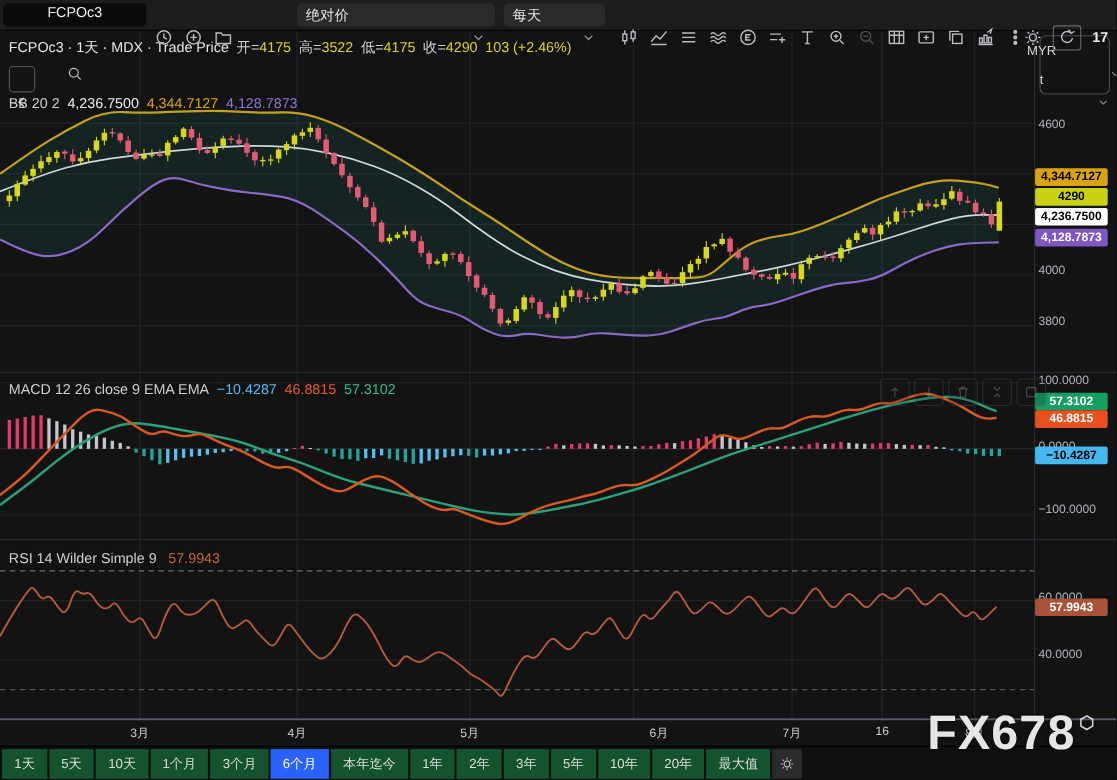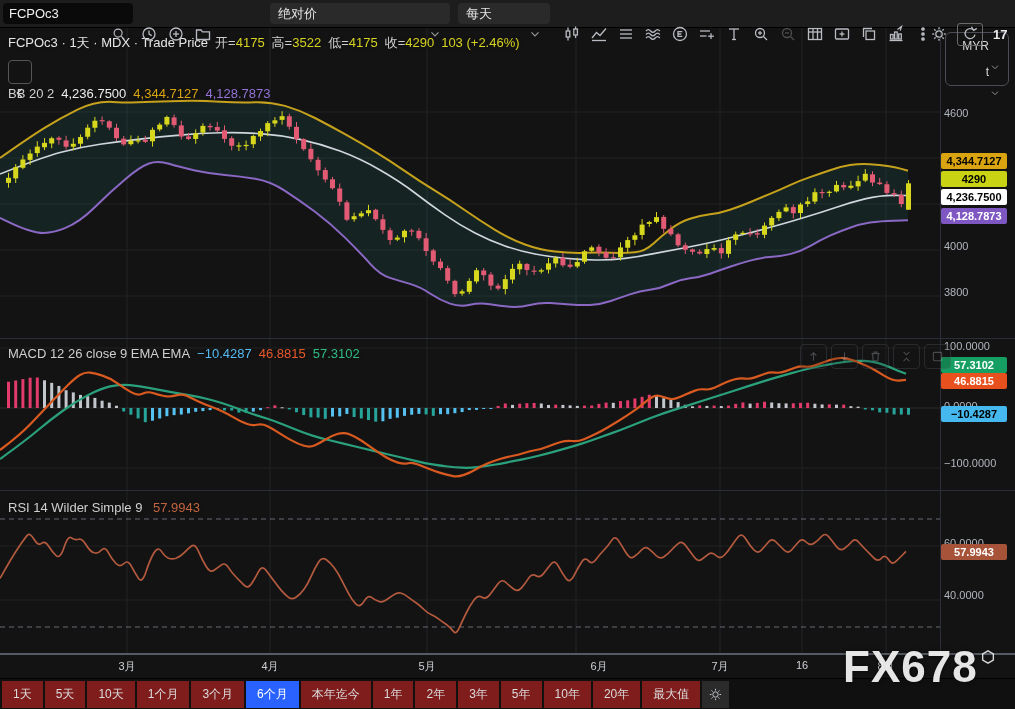--- a/index.html
+++ b/index.html
@@ -4,21 +4,21 @@
 <style>
   html,body{margin:0;padding:0;background:#000;}
   body{width:1015px;height:709px;position:relative;overflow:hidden;
        font-family:"Liberation Sans","DejaVu Sans",sans-serif;
        background:#131313;color:#d8dade;-webkit-font-smoothing:antialiased;}
   
   #topbar{position:absolute;top:0;left:0;width:1015px;height:27px;background:#1d1d1d;
           border-bottom:1px solid #000;display:flex;align-items:center;z-index:40;}
   #symbox{display:flex;align-items:center;justify-content:space-between;margin-left:3px;
           width:118px;height:21px;background:#0a0a0a;border-radius:4px;padding:0 6px;
-          font-size:13px;color:#f0f0f0;}
+          font-size:13px;color:#f0f0f0;flex-direction:column;}
   .tbicon{width:24px;height:21px;display:flex;align-items:center;justify-content:center;
           border-radius:3px;color:#b8bbc2;margin-top:41px;}
   .tbicon svg{stroke:#b8bbc2;fill:none;stroke-width:1.3;}
   #leftIcons{display:flex;margin-left:4px;gap:3px;}
   .dd{display:flex;align-items:center;justify-content:space-between;height:21px;
       background:#2a2a2a;border-radius:4px;padding:0 8px;font-size:13px;color:#e2e2e2;}
   .dd svg{stroke:#9a9a9a;fill:none;stroke-width:1.4;}
   #mainIcons{display:flex;margin-left:10px;gap:3px;}
   #rightIcons{position:absolute;right:2px;top:0;height:27px;display:flex;align-items:center;gap:6px;}
   .dim{opacity:.35;}
@@ -40,36 +40,36 @@
   #ghostbar{position:absolute;left:800px;top:317px;display:flex;gap:4px;opacity:.4;z-index:22;}
   .ghostbtn{width:25px;height:23px;border:1px solid #4a4d55;border-radius:4px;background:rgba(19,19,19,.5);
             display:flex;align-items:center;justify-content:center;}
   .ghostbtn svg{stroke:#9aa0aa;fill:none;stroke-width:1.3;}
   
   .axlabel{position:absolute;left:944px;font-size:11px;color:#b2b5be;z-index:5;}
   .axbadge{position:absolute;left:941px;min-width:56px;text-align:center;font-size:11px;font-weight:bold;
            padding:2px 5px;border-radius:2px;z-index:8;line-height:12px;}
   #myrbox{position:absolute;left:945px;top:5px;width:62px;height:52px;border:1px solid #4a4d55;
           border-radius:6px;z-index:9;font-size:12px;color:#d6d6d6;}
-  .myrrow{height:26px;display:flex;align-items:center;justify-content:flex-end;padding:0 7px;}
+  .myrrow{height:26px;display:flex;align-items:center;justify-content:center;padding:0 7px;gap:48px;}
   .myrrow svg{stroke:#9a9a9a;fill:none;stroke-width:1.4;}
   
   #watermark{position:absolute;left:843px;top:618px;z-index:50;display:flex;align-items:flex-start;
              pointer-events:none;}
   #watermark .wm-text{font-size:44px;font-weight:bold;color:rgba(248,248,248,.92);letter-spacing:1px;
              line-height:44px;text-shadow:0 0 4px rgba(0,0,0,.6);}
   #watermark svg{stroke:rgba(248,248,248,.85);fill:none;stroke-width:1.6;margin:4px 0 0 2px;}
   
   #timeaxis{position:absolute;top:655px;left:0;width:1015px;height:23px;background:#131313;}
   .talabel{position:absolute;top:4px;transform:translateX(-50%);font-size:11px;font-weight:normal;color:#cdd0d6;text-align:center;}
   
   #bottombar{position:absolute;top:678px;left:0;width:1015px;height:31px;background:#101010;
              display:flex;align-items:center;gap:2px;padding-left:2px;box-sizing:border-box;
              border-top:1px solid #000;}
-  .rngbtn{height:27px;display:flex;align-items:center;justify-content:center;background:#7f1d1d;
+  .rngbtn{height:27px;display:flex;align-items:center;justify-content:center;background:#14532d;
           color:#dcdcdc;font-size:12px;padding:0 11px;white-space:nowrap;}
   .rngbtn.active{background:#2962ff;color:#fff;}
   #rngGear{height:27px;width:27px;display:flex;align-items:center;justify-content:center;background:#2b2b2b;}
   #rngGear svg{stroke:#c0c3c9;fill:none;stroke-width:1.2;}
   #datebox{height:25px;margin-left:6px;display:flex;align-items:center;gap:7px;border:1px solid #3b3b3b;
            background:#1b1b1b;padding:0 10px;font-size:12px;color:#d4d4d4;}
   #datebox svg{stroke:#c0c3c9;fill:none;stroke-width:1.2;}
 </style>
 </head>
 <body>

